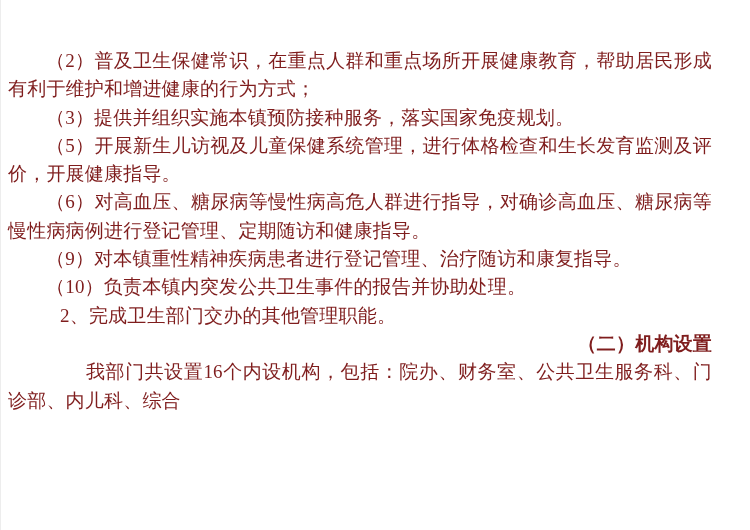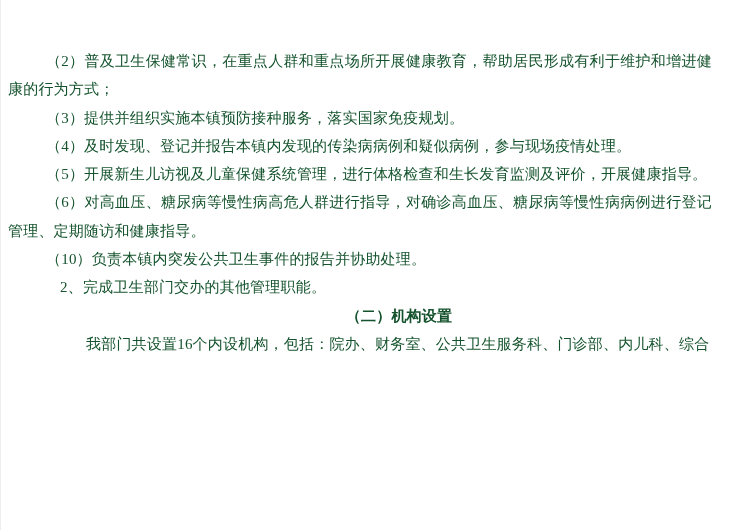--- a/index.html
+++ b/index.html
@@ -20,53 +20,53 @@
     top: 0;
     width: 1px;
     height: 530px;
     background: #ededed;
   }
   .doc {
     box-sizing: border-box;
     width: 750px;
     height: 530px;
     padding: 47px 38px 0 8px;
-    color: #14532d;
-    font-size: 15px;
+    color: #7f1d1d;
+    font-size: 19px;
     line-height: 28.3px;
     text-align: justify;
     text-justify: inter-character;
     letter-spacing: 0.2px;
   }
   .doc p {
     margin: 0;
     padding: 0;
   }
   .indent-item {
     text-indent: 38px;
   }
   .indent-six {
     text-indent: 52px;
   }
   .indent-sub {
     text-indent: 78px;
   }
   .heading-bold {
     font-weight: 700;
-    text-align: center;
+    text-align: right;
   }
 </style>
 </head>
 <body>
 
 <div class="page-edge"></div>
 
 <div class="doc">
   <p class="indent-item">（2）普及卫生保健常识，在重点人群和重点场所开展健康教育，帮助居民形成有利于维护和增进健康的行为方式；</p>
   <p class="indent-item">（3）提供并组织实施本镇预防接种服务，落实国家免疫规划。</p>
-  <p class="indent-item">（4）及时发现、登记并报告本镇内发现的传染病病例和疑似病例，参与现场疫情处理。</p>
   <p class="indent-item">（5）开展新生儿访视及儿童保健系统管理，进行体格检查和生长发育监测及评价，开展健康指导。</p>
   <p class="indent-item">（6）对高血压、糖尿病等慢性病高危人群进行指导，对确诊高血压、糖尿病等慢性病病例进行登记管理、定期随访和健康指导。</p>
+  <p class="indent-item">（9）对本镇重性精神疾病患者进行登记管理、治疗随访和康复指导。</p>
   <p class="indent-item">（10）负责本镇内突发公共卫生事件的报告并协助处理。</p>
   <p class="indent-six">2、完成卫生部门交办的其他管理职能。</p>
   <p class="indent-sub heading-bold">（二）机构设置</p>
   <p class="indent-sub">我部门共设置16个内设机构，包括：院办、财务室、公共卫生服务科、门诊部、内儿科、综合</p>
 </div>
 
 </body></html>

